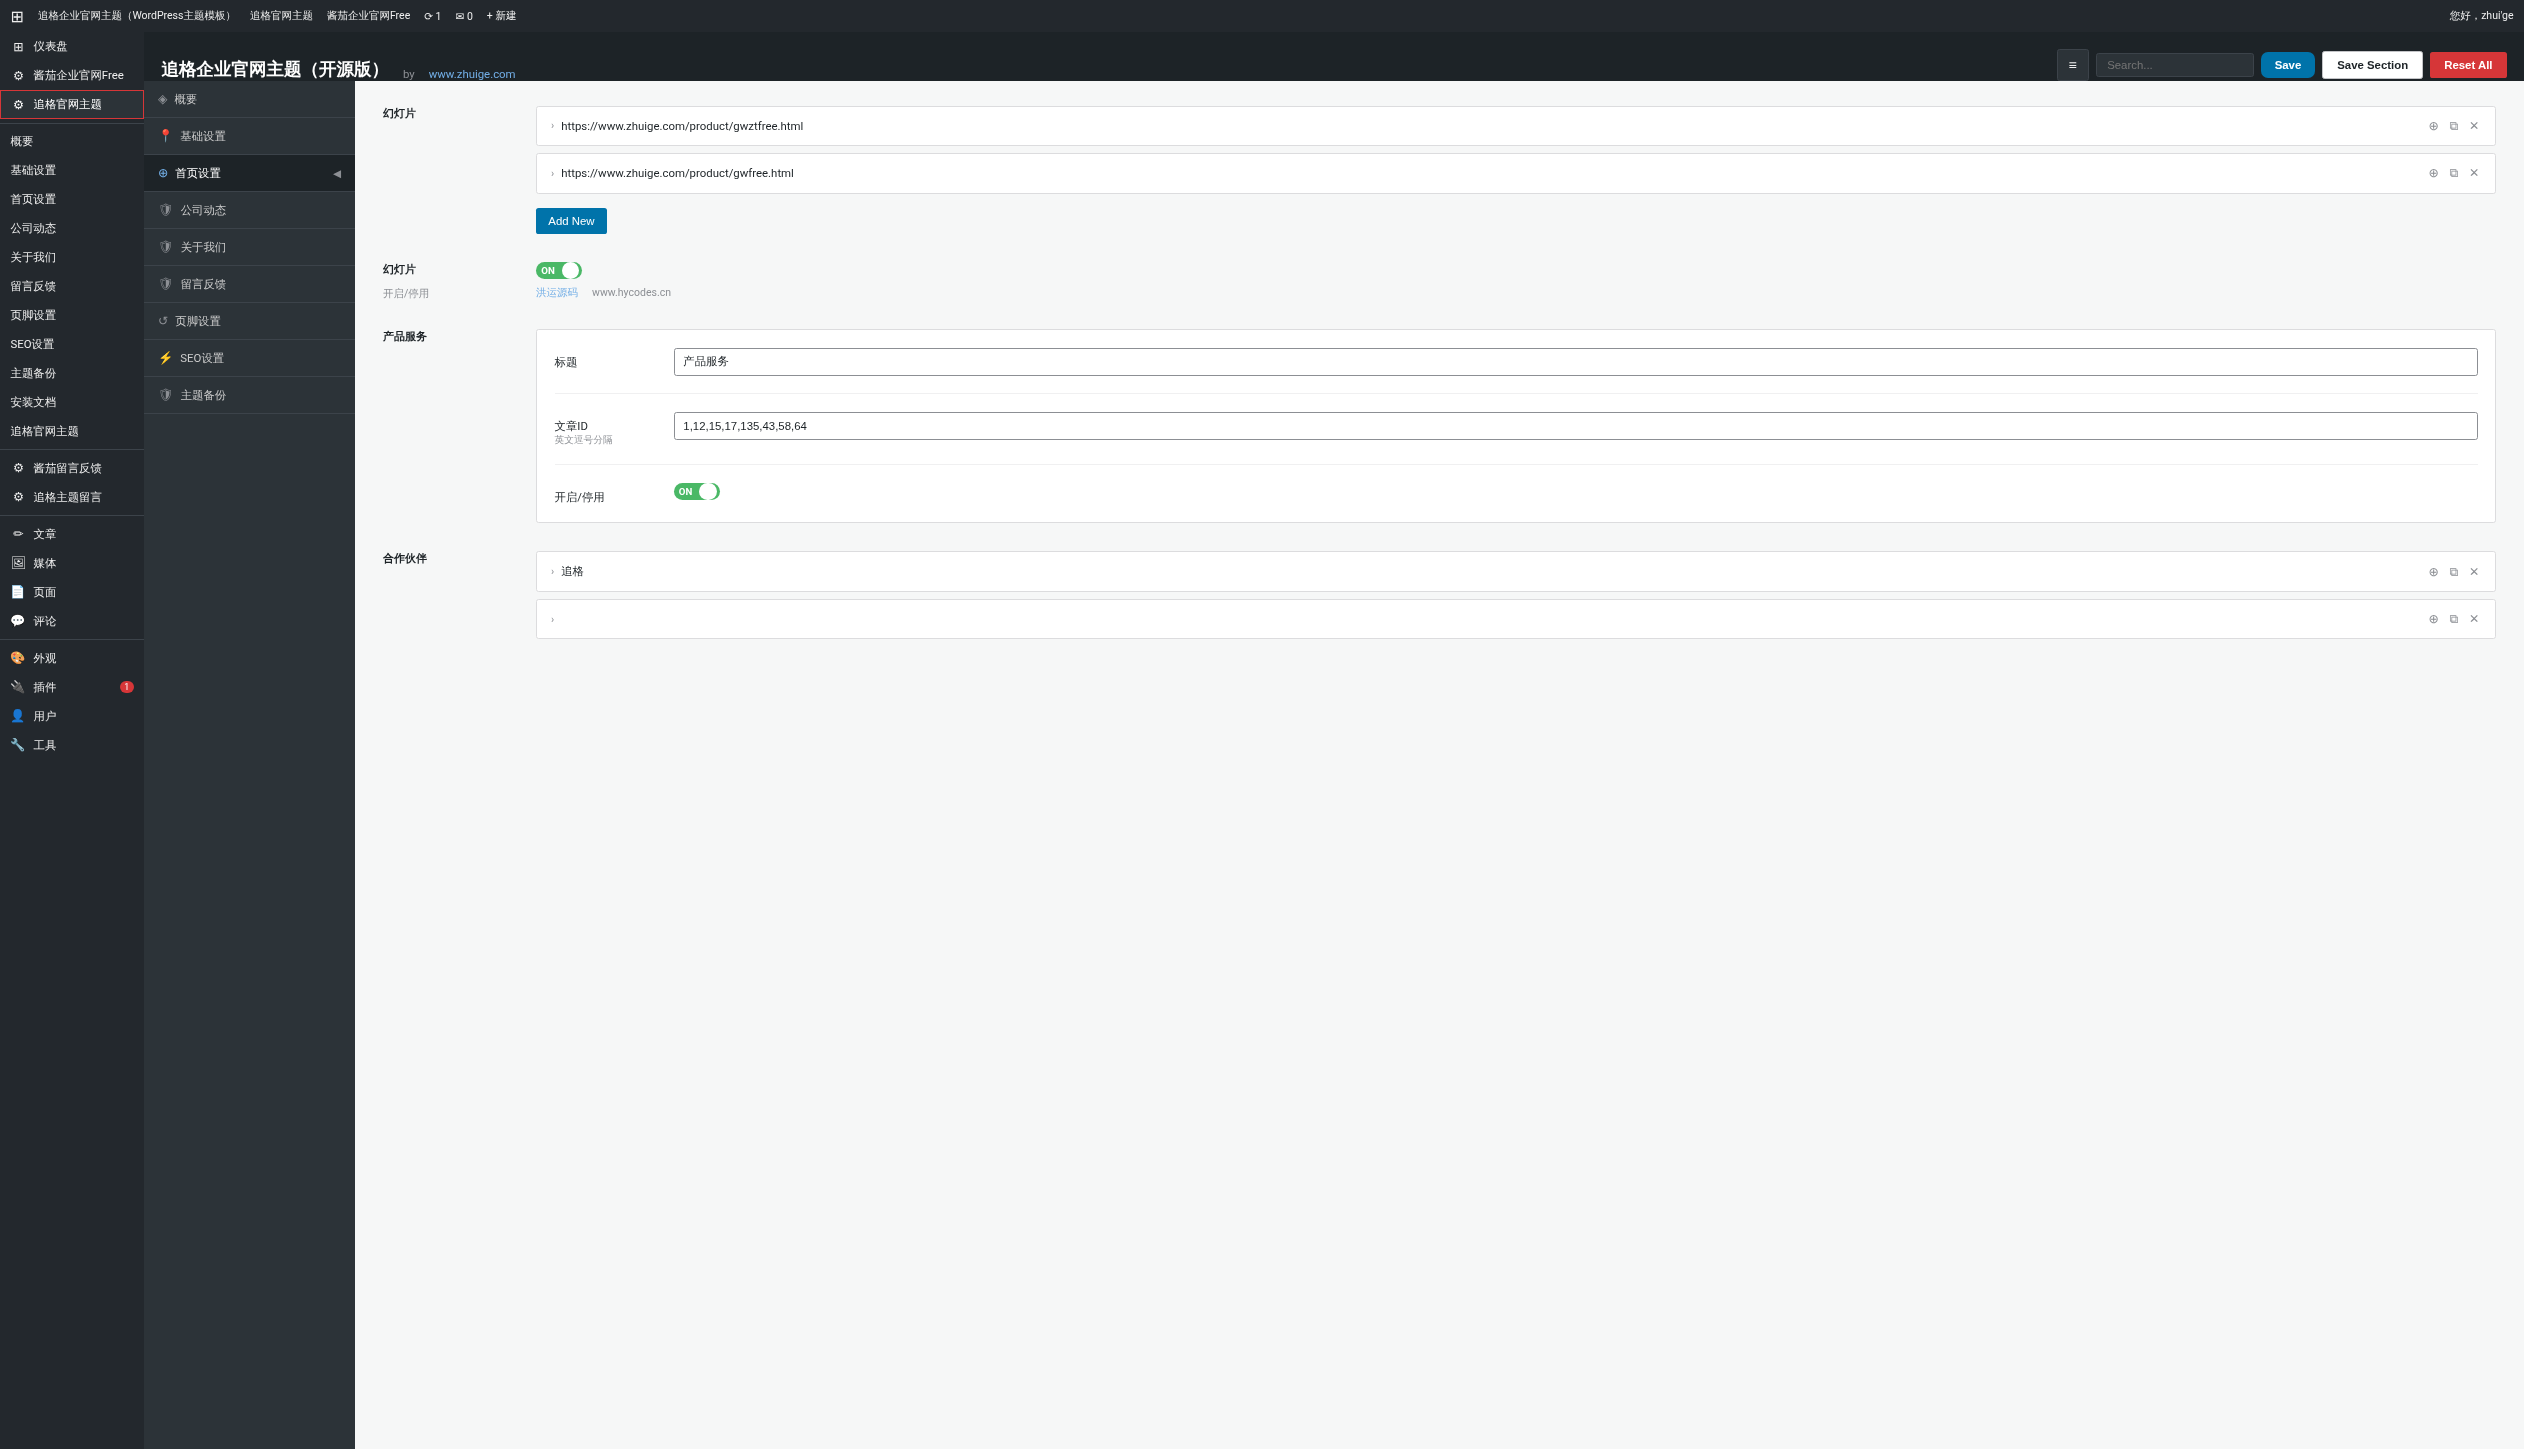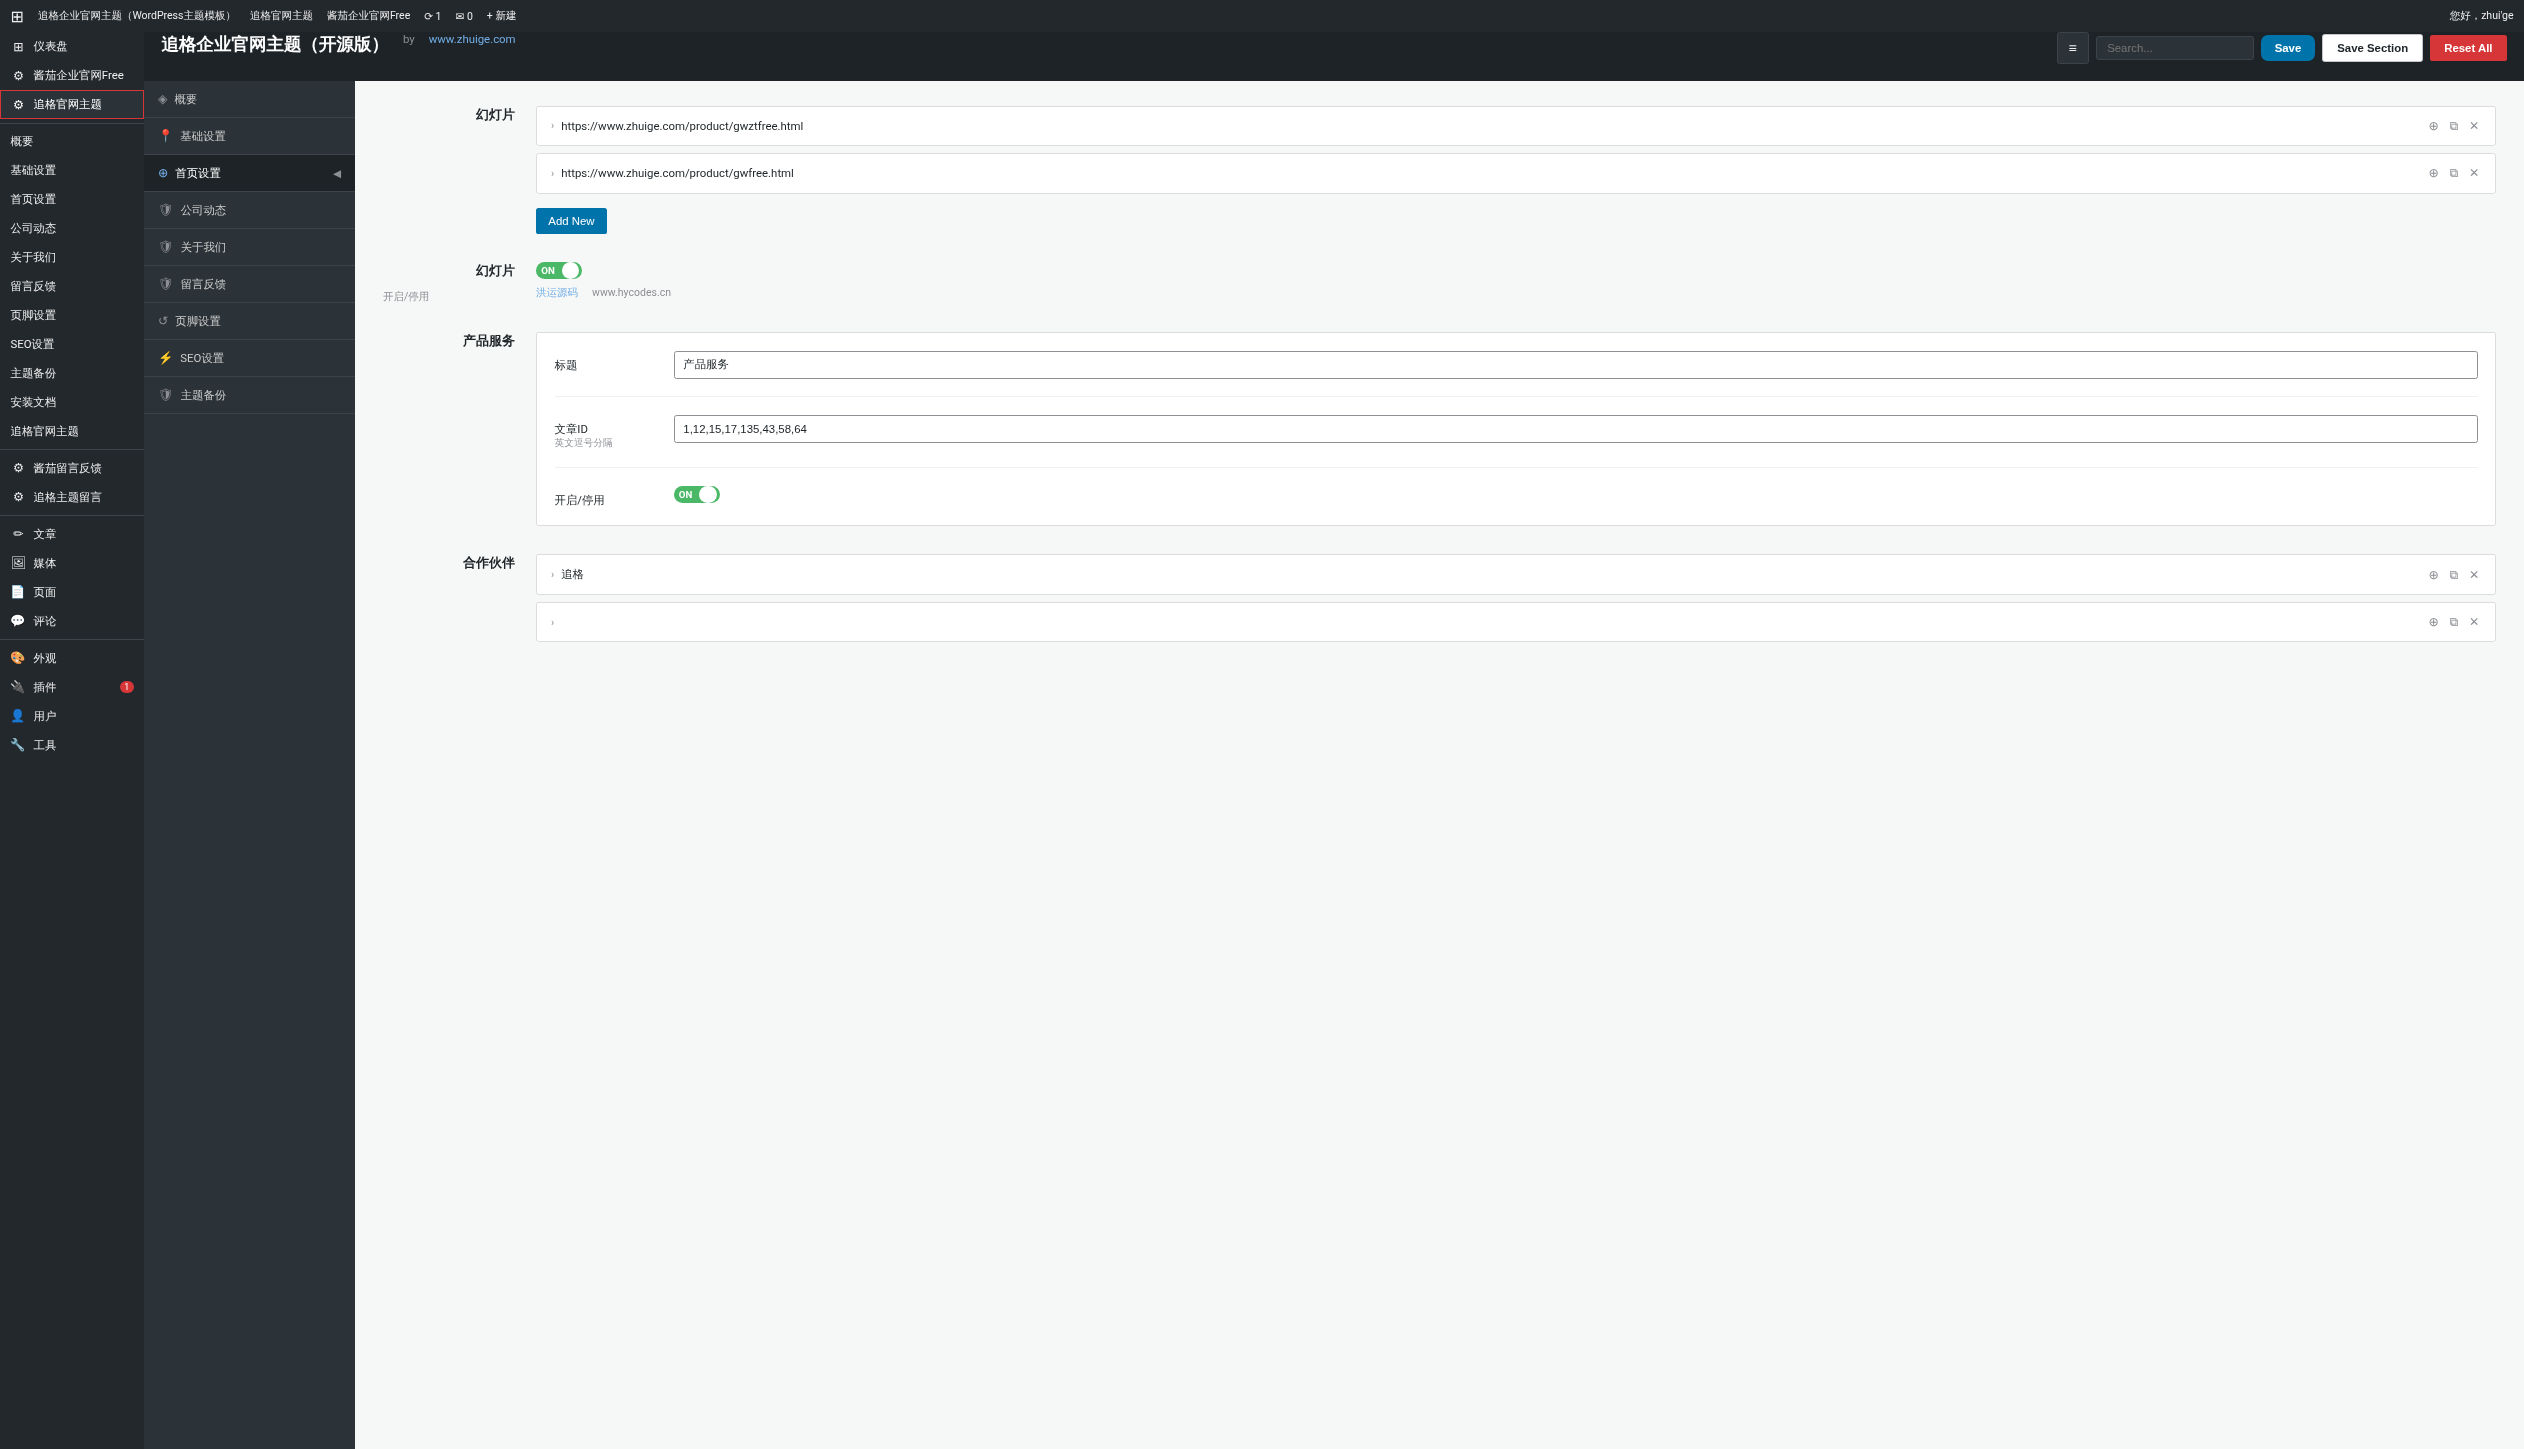--- a/index.html
+++ b/index.html
@@ -67,21 +67,21 @@
       overflow: hidden;
       display: flex;
       flex-direction: column;
     }
 
     
     .customizer-topbar {
       background: #1d2327;
       height: 49px;
       display: flex;
-      align-items: flex-start;
+      align-items: flex-end;
       padding: 0 17.5px;
       gap: 14px;
       flex-shrink: 0;
     }
     .customizer-title {
       color: #fff;
       font-size: 17.5px;
       font-weight: 600;
     }
     .customizer-by { color: #8c8f94; font-size: 11.4px; }
@@ -175,26 +175,25 @@
       overflow-y: auto;
       background: #f6f7f7;
       padding: 24.6px 28px;
     }
 
     
     .section-block {
       margin-bottom: 28px;
     }
     .section-label {
-      font-size: 13px;
+      font-size: 11px;
       font-weight: 600;
       color: #1d2327;
       margin-bottom: 10.5px;
       min-width: 105px;
-      text-align: right;
     }
     .section-row {
       display: flex;
       align-items: flex-start;
       gap: 21px;
       margin-bottom: 21px;
     }
     .section-label-col {
       min-width: 132px;
       max-width: 132px;

